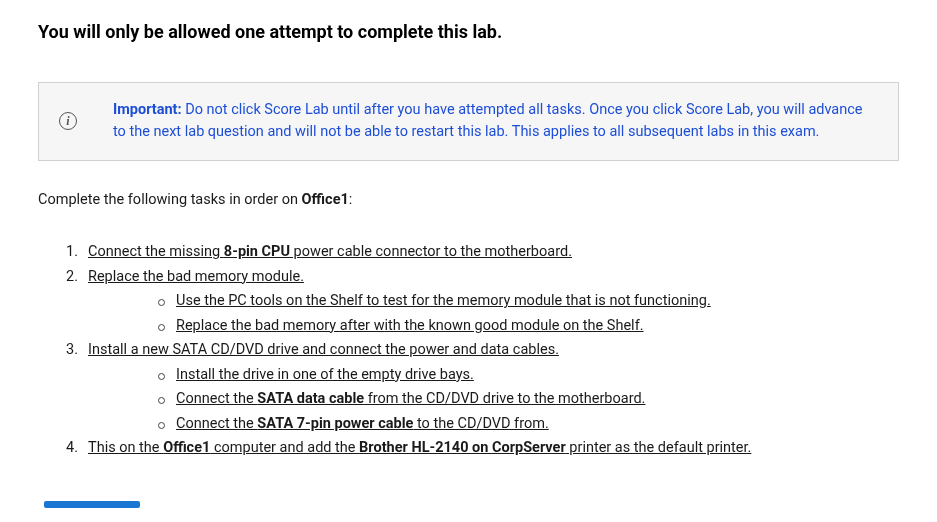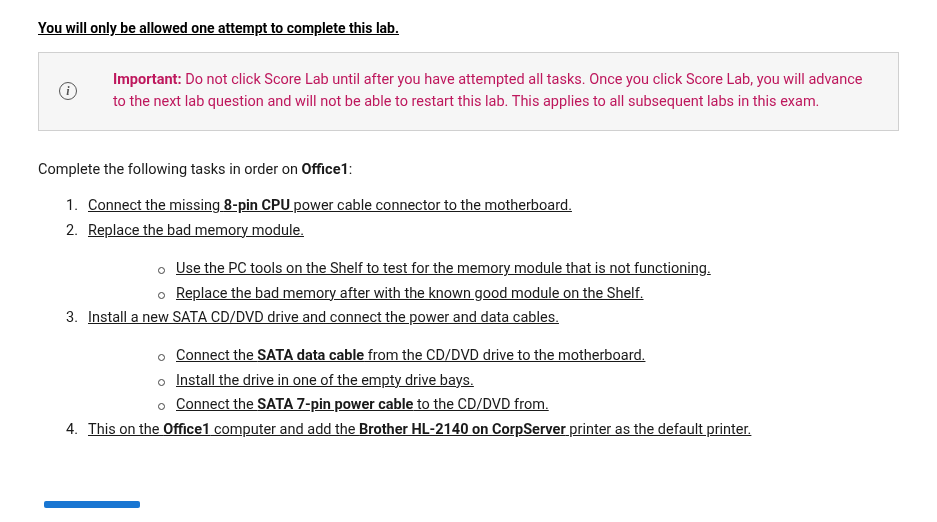--- a/index.html
+++ b/index.html
@@ -13,24 +13,23 @@
       color: #1a1a1a;
       width: 937px;
       height: 522px;
       padding: 18px 38px 0 38px;
       font-size: 14.5px;
       line-height: 1.55;
       position: relative;
     }
     .heading {
       font-weight: 700;
-      font-size: 14px;
-      margin-bottom: 12px;
+      font-size: 18px;
+      margin-bottom: 36px;
       color: #000;
-      text-decoration: underline;
     }
     .info-box {
       border: 1px solid #d0d0d0;
       background: #f6f6f6;
       padding: 16px 24px 16px 20px;
       margin-bottom: 28px;
       display: flex;
       align-items: flex-start;
       gap: 14px;
     }
@@ -50,49 +49,49 @@
       justify-content: center;
       font-family: Georgia, serif;
       font-style: italic;
       font-size: 12px;
       color: #555;
       font-weight: 600;
       line-height: 1;
     }
     .info-text {
       flex: 1;
-      color: #be185d;
+      color: #1d4ed8;
       padding-left: 22px;
     }
     .bold {
       font-weight: 700;
     }
     .intro {
-      margin-bottom: 14px;
+      margin-bottom: 30px;
     }
     ol.tasks {
       list-style: none;
       padding-left: 50px;
       counter-reset: task;
     }
     ol.tasks > li {
       counter-increment: task;
       margin-bottom: 2px;
       position: relative;
       text-decoration: underline;
     }
     ol.tasks > li::before {
       content: counter(task) ". ";
       position: absolute;
       left: -22px;
     }
     ul.sub {
       list-style: none;
       padding-left: 88px;
-      margin-top: 16px;
+      margin-top: 2px;
     }
     ul.sub > li {
       position: relative;
       margin-bottom: 2px;
     }
     ul.sub > li::before {
       content: "";
       position: absolute;
       left: -18px;
       top: 9px;
@@ -137,24 +136,24 @@
   <li>
     <span>Replace the bad memory module.</span>
     <ul class="sub">
       <li>Use the PC tools on the Shelf to test for the memory module that is not functioning.</li>
       <li>Replace the bad memory after with the known good module on the Shelf.</li>
     </ul>
   </li>
   <li>
     <span>Install a new SATA CD/DVD drive and connect the power and data cables.</span>
     <ul class="sub">
+      <li>Install the drive in one of the empty drive bays.</li>
       <li>
         <span>Connect the </span><span class="bold">SATA data cable</span><span> from the CD/DVD drive to the motherboard.</span>
       </li>
-      <li>Install the drive in one of the empty drive bays.</li>
       <li>
         <span>Connect the </span><span class="bold">SATA 7-pin power cable</span><span> to the CD/DVD from.</span>
       </li>
     </ul>
   </li>
   <li>
     <span>This on the </span><span class="bold">Office1</span><span> computer and add the </span><span class="bold">Brother HL-2140 on CorpServer</span><span> printer as the default printer.</span>
   </li>
 </ol>
 

